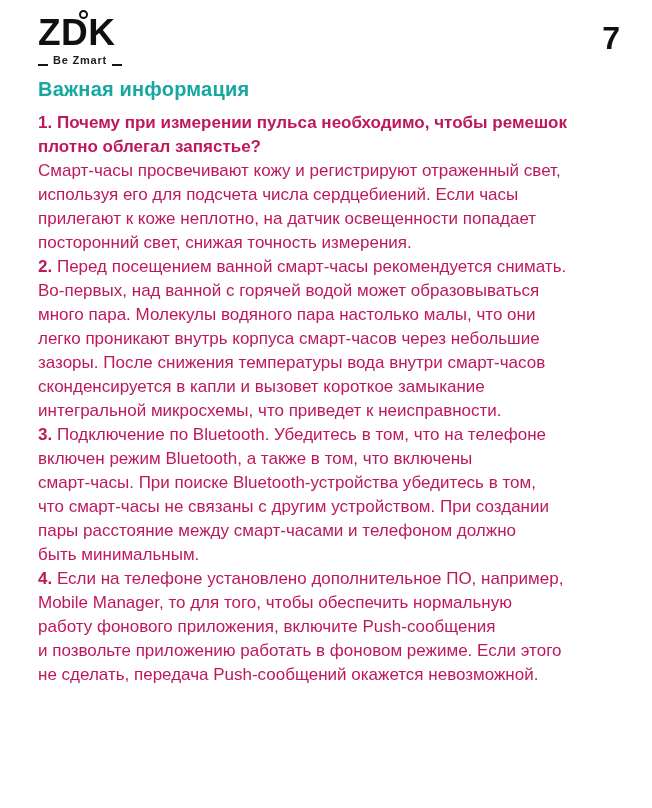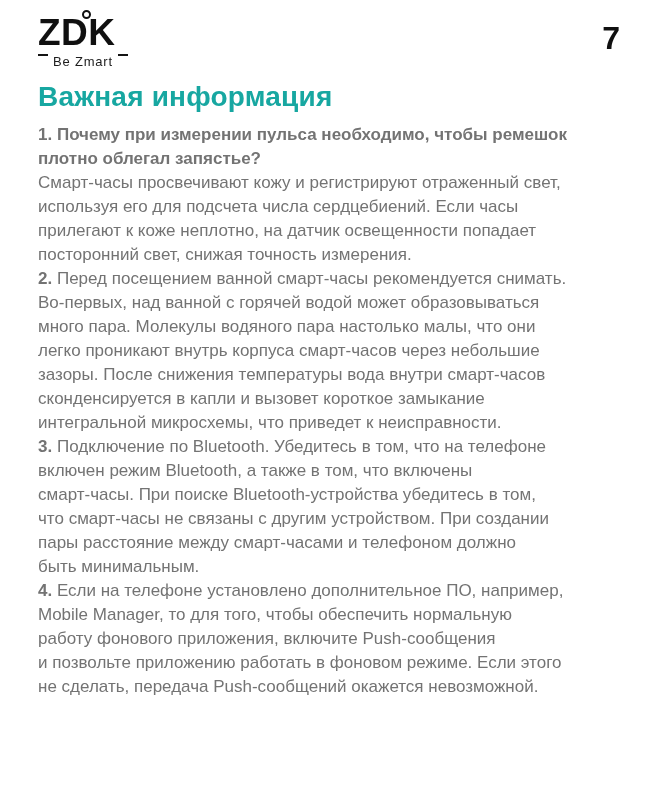--- a/index.html
+++ b/index.html
@@ -43,54 +43,54 @@
     position: absolute;
     top: -4px;
     left: 49%;
     width: 5px;
     height: 5px;
     border: 2px solid #101010;
     border-radius: 50%;
   }
   .tagline {
     display: flex;
-    align-items: flex-start;
+    align-items: flex-end;
     gap: 5px;
     margin-top: 3px;
-    font-size: 13px;
-    font-weight: 400;
+    font-size: 11px;
+    font-weight: 700;
     letter-spacing: 0.8px;
     color: #1c1c1c;
     white-space: nowrap;
   }
   .tagline::before,
   .tagline::after {
     content: "";
     height: 2px;
     background: #141414;
     flex: 1;
     min-width: 10px;
   }
   .page-number {
     font-size: 32px;
     font-weight: 800;
     margin-top: 6px;
     color: #101010;
   }
   .title {
     color: var(--accent, #17a7a1);
-    font-size: 28px;
+    font-size: 20px;
     font-weight: 800;
     letter-spacing: 0.2px;
     margin: 12px 0 10px 0;
   }
   .paragraphs {
     font-size: 17px;
     line-height: 24px;
-    color: #737373;
+    color: #be185d;
   }
   .para {
     white-space: pre-line;
     margin: 0;
   }
   .num, .lead {
     font-weight: 700;
   }
 </style>
 </head>

